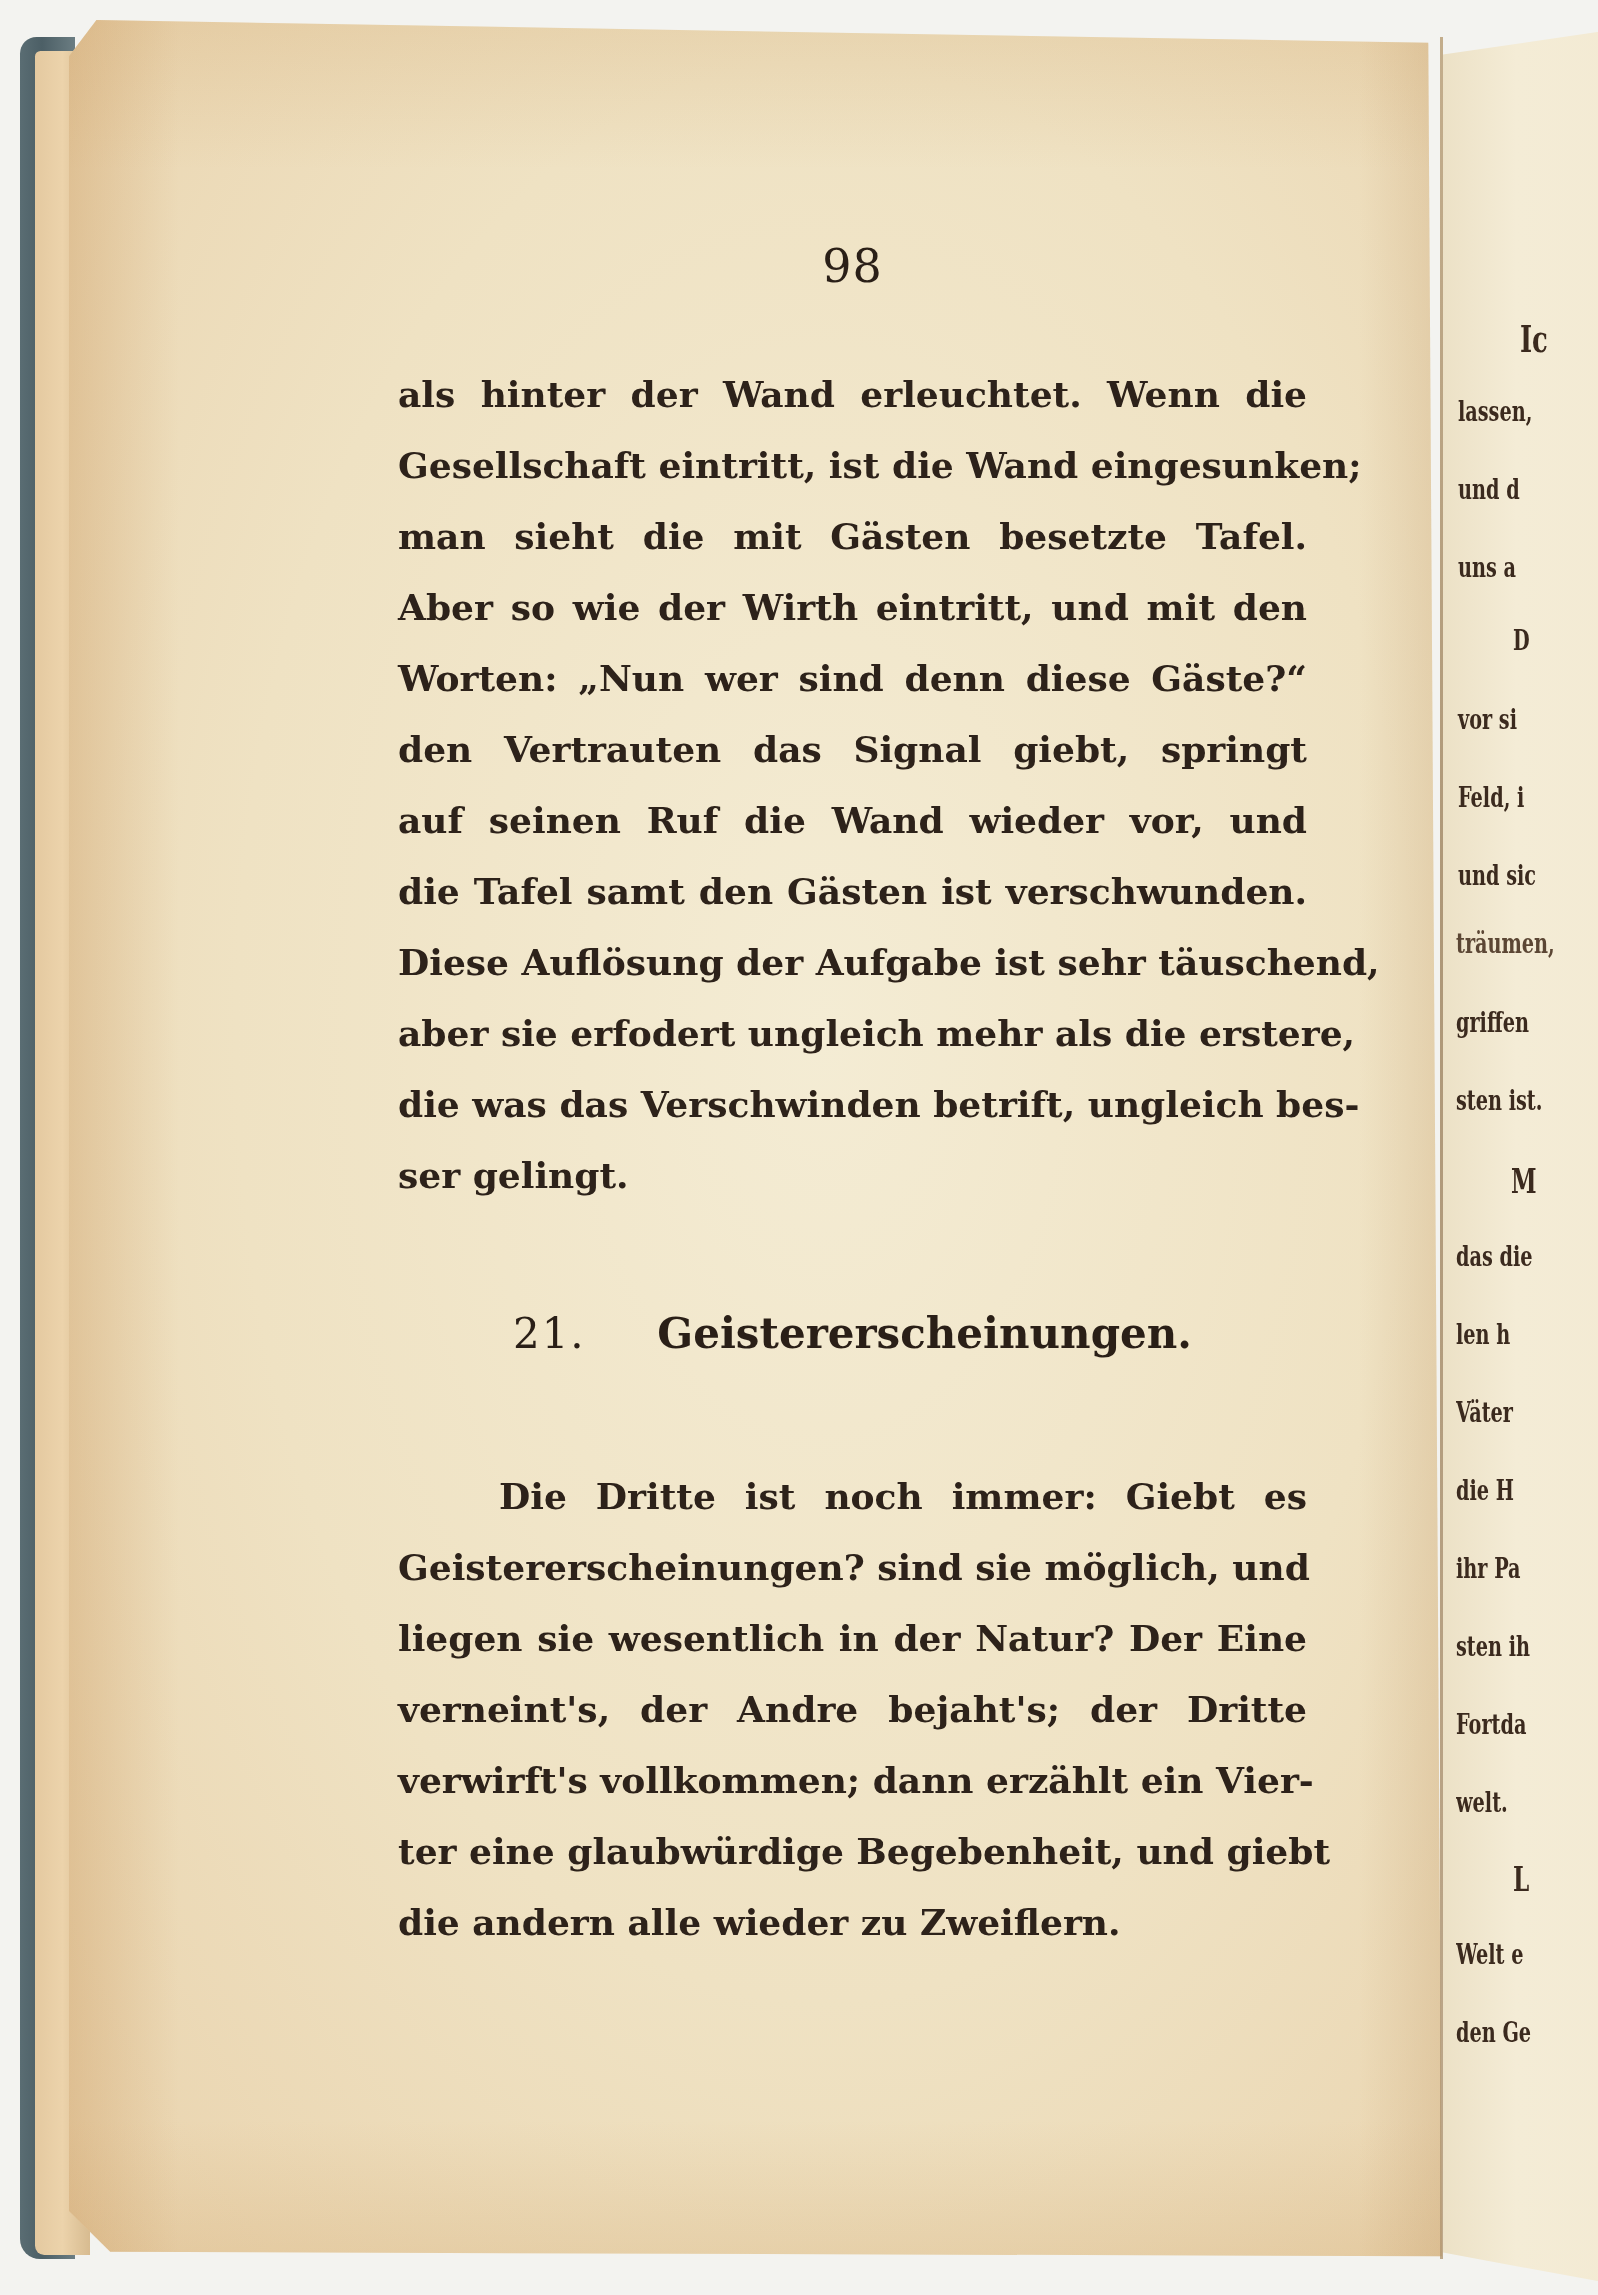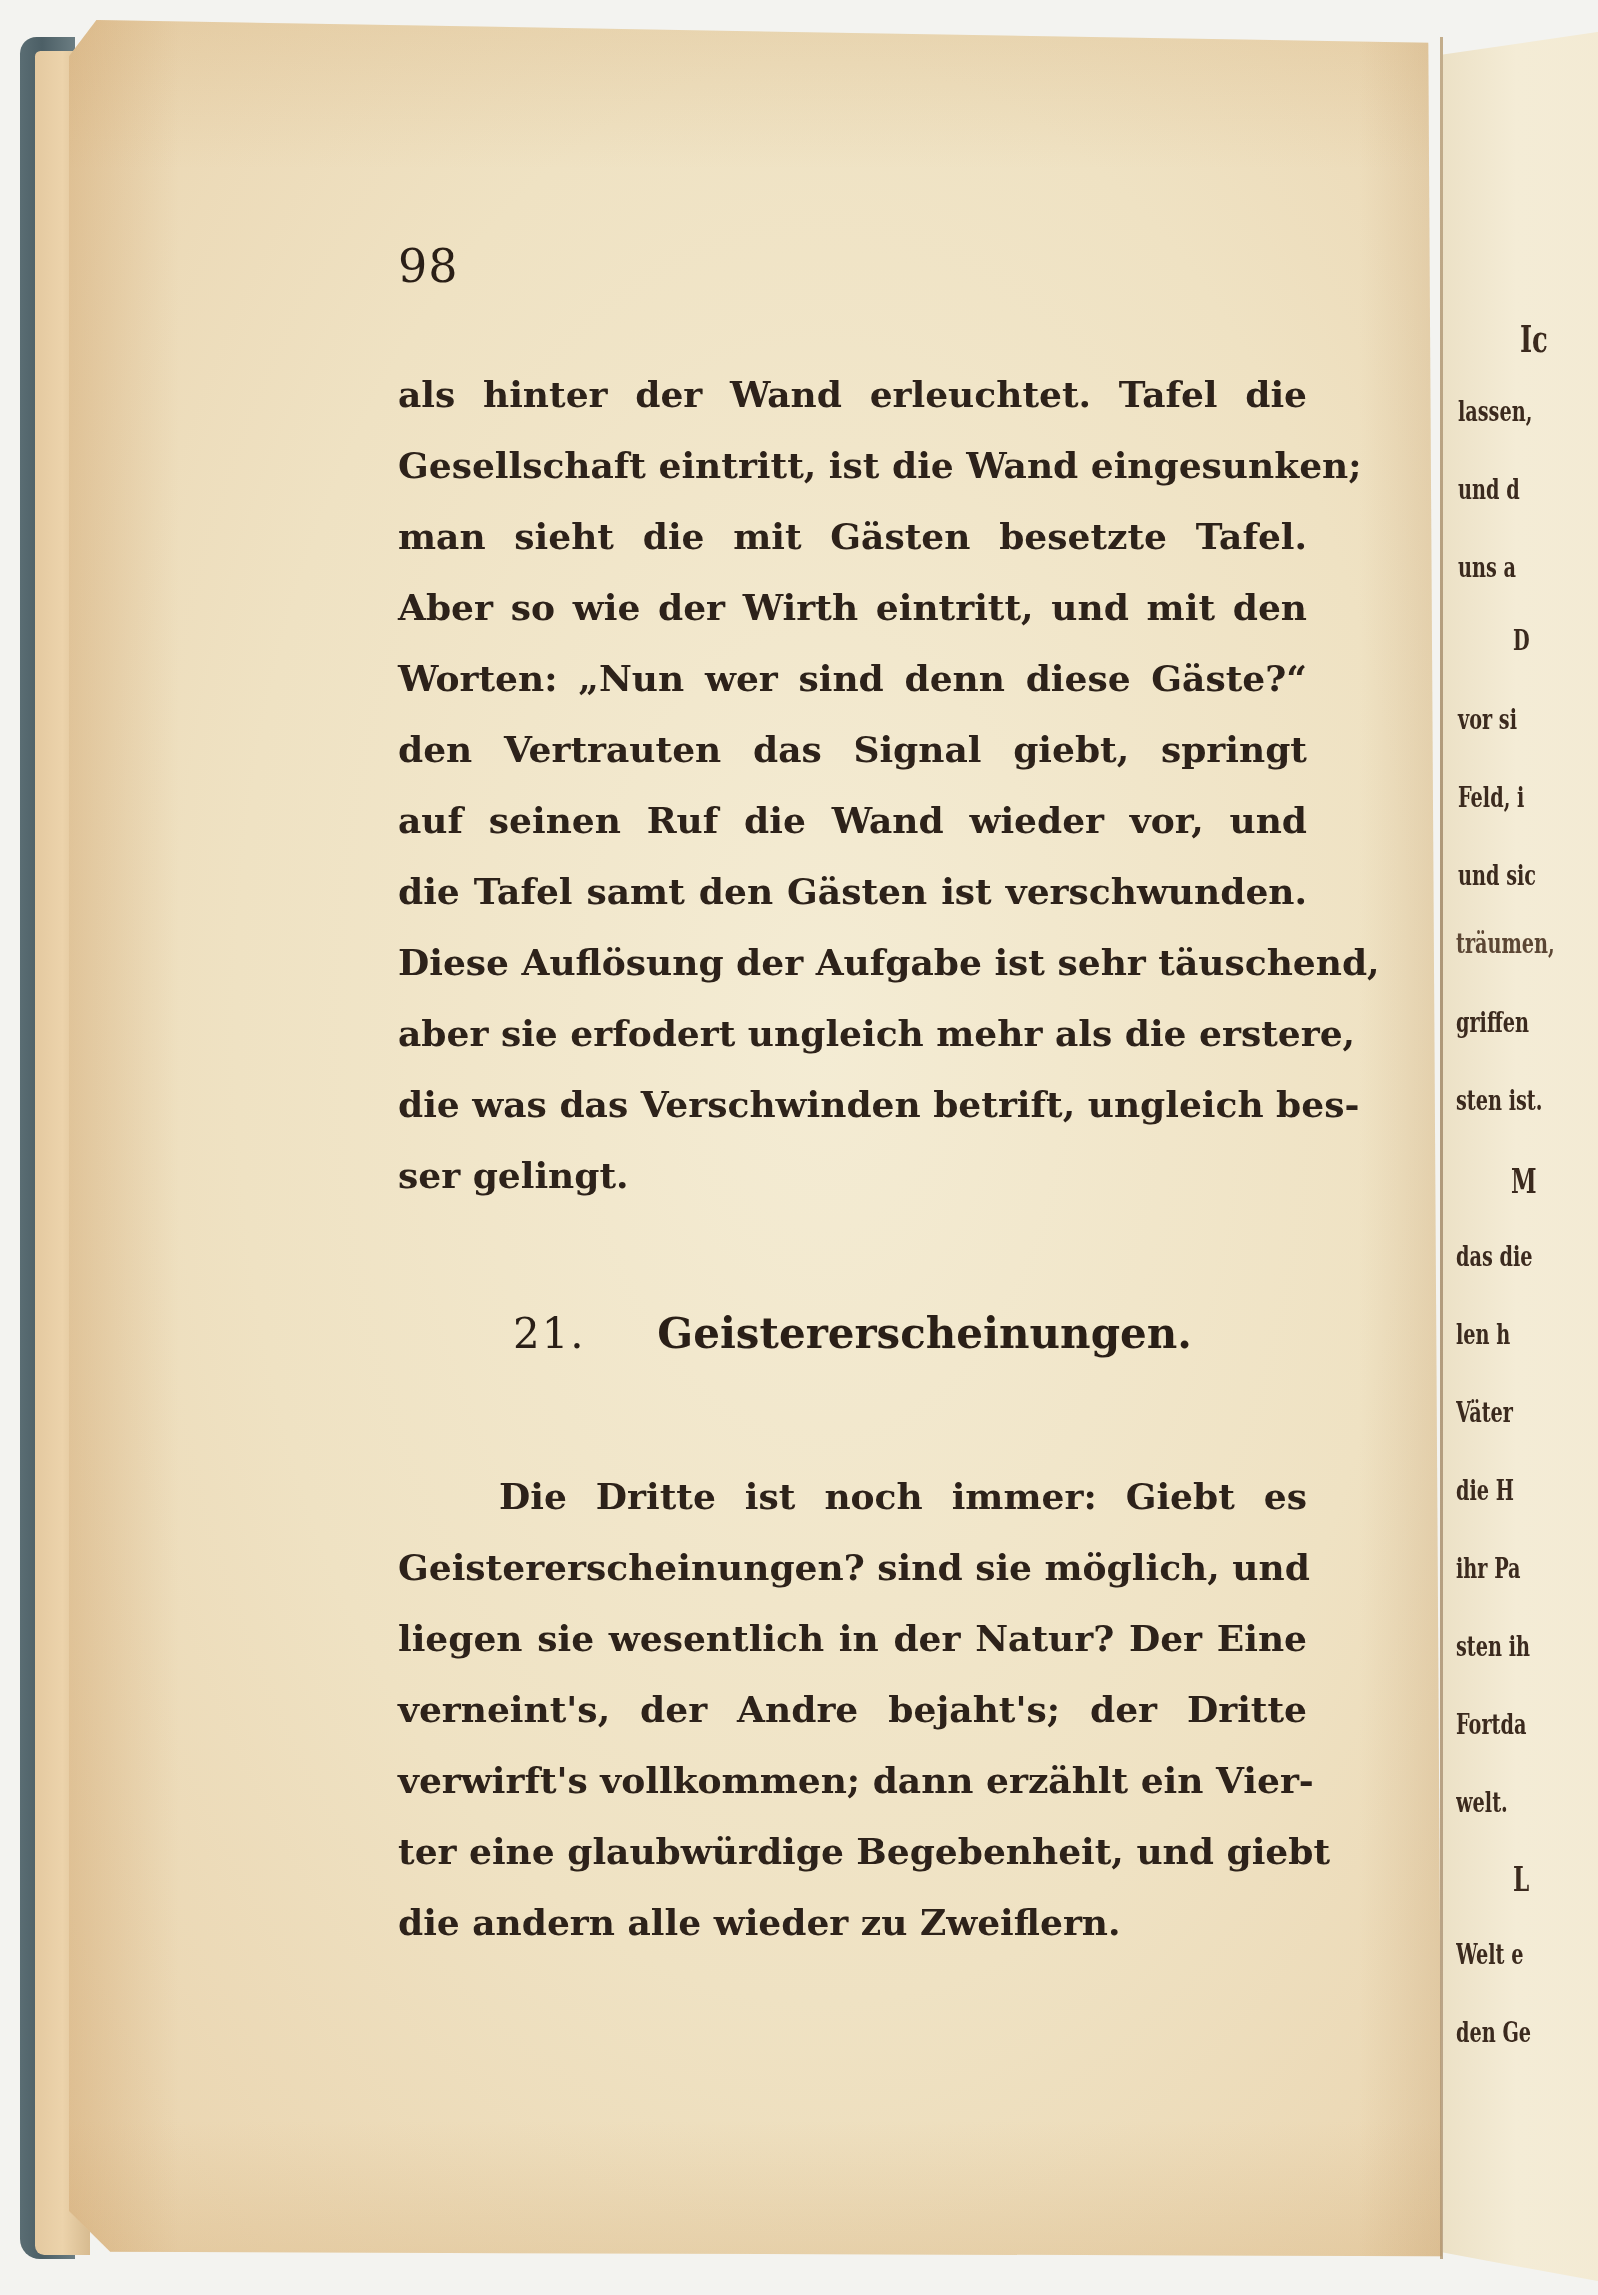--- a/index.html
+++ b/index.html
@@ -82,21 +82,21 @@
       left: 398px;
       top: 253px;
       width: 909px;
       color: #2b2018;
     }
     .page-number {
       position: absolute;
       left: 0;
       width: 100%;
       top: -13.8px;
-      text-align: left;
+      text-align: center;
       font-size: 46px;
       font-family: "DejaVu Serif", serif;
       color: #2a1f17;
       letter-spacing: 0.9px;
     }
     .para {
       position: absolute;
       left: 0;
       width: 909px;
       font-family: "DejaVu Serif", serif;
@@ -168,21 +168,21 @@
 <div class="page-stack"></div>
 
 <div class="left-page"></div>
 <div class="right-page"></div>
 <div class="gutter"></div>
 
 <div class="text-block">
   <div class="page-number">98</div>
 
   <div class="para para-1">
-    <span class="line">als hinter der Wand erleuchtet. Tafel die</span>
+    <span class="line">als hinter der Wand erleuchtet. Wenn die</span>
     <span class="line">Gesellschaft eintritt, ist die Wand eingesunken;</span>
     <span class="line">man sieht die mit Gästen besetzte Tafel.</span>
     <span class="line">Aber so wie der Wirth eintritt, und mit den</span>
     <span class="line">Worten: „Nun wer sind denn diese Gäste?“</span>
     <span class="line">den Vertrauten das Signal giebt, springt</span>
     <span class="line">auf seinen Ruf die Wand wieder vor, und</span>
     <span class="line">die Tafel samt den Gästen ist verschwunden.</span>
     <span class="line">Diese Auflösung der Aufgabe ist sehr täuschend,</span>
     <span class="line">aber sie erfodert ungleich mehr als die erstere,</span>
     <span class="line">die was das Verschwinden betrift, ungleich bes-</span>

